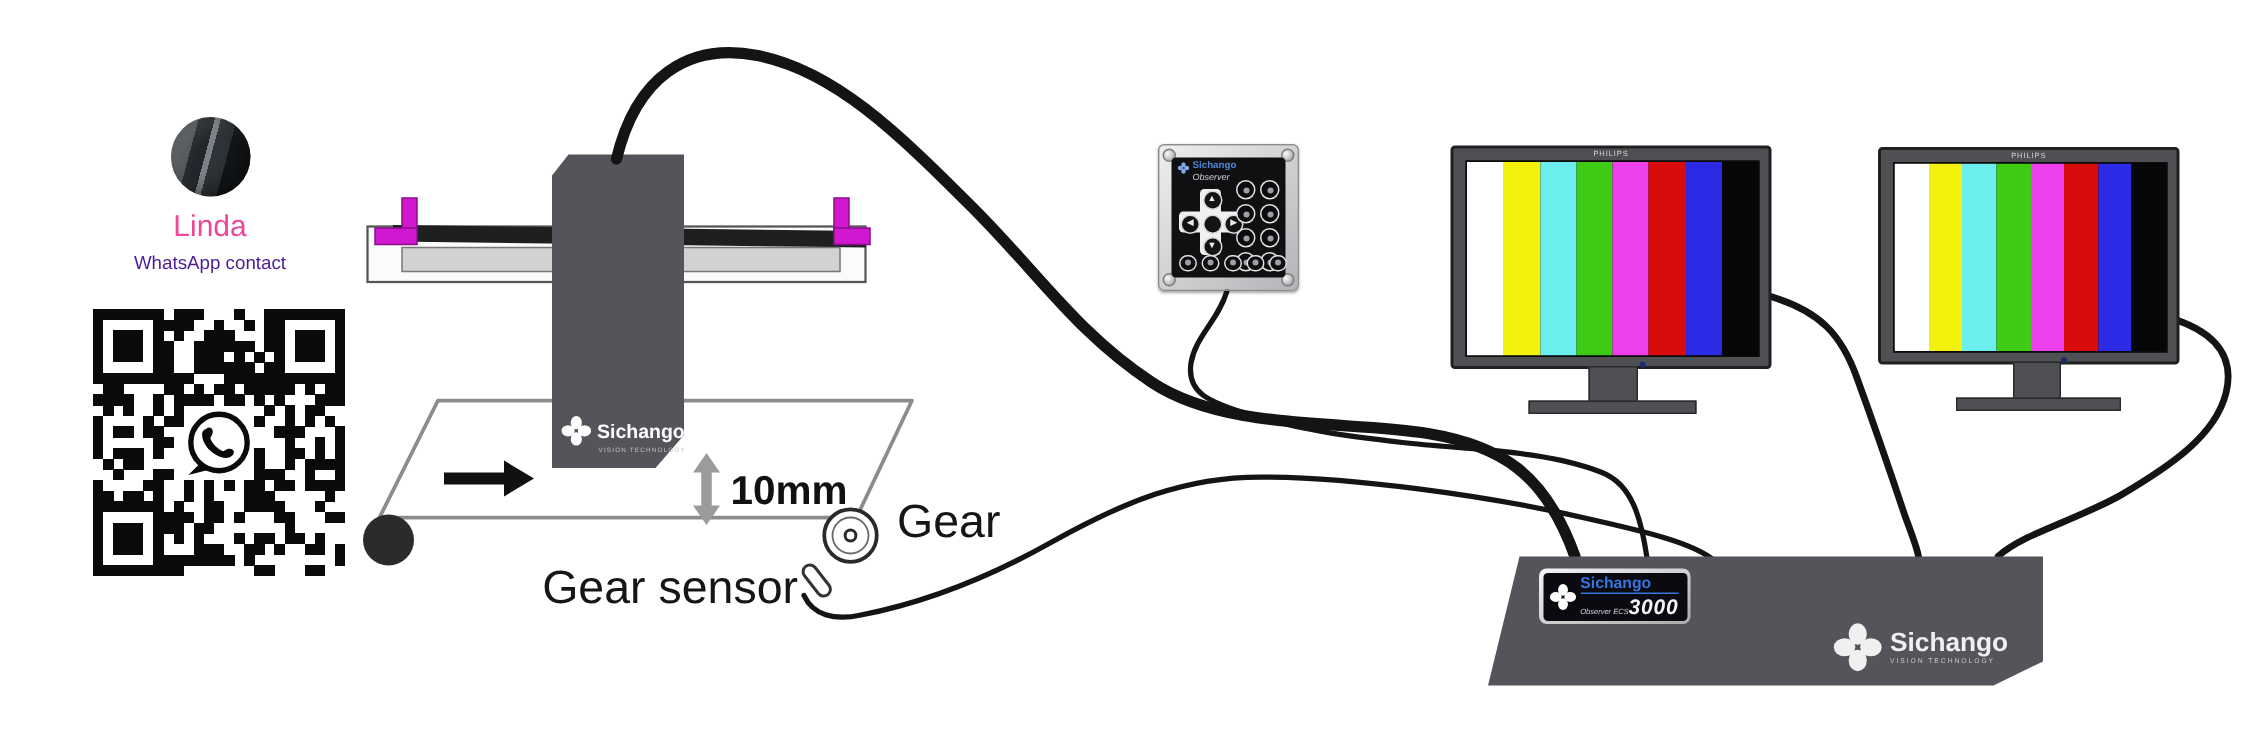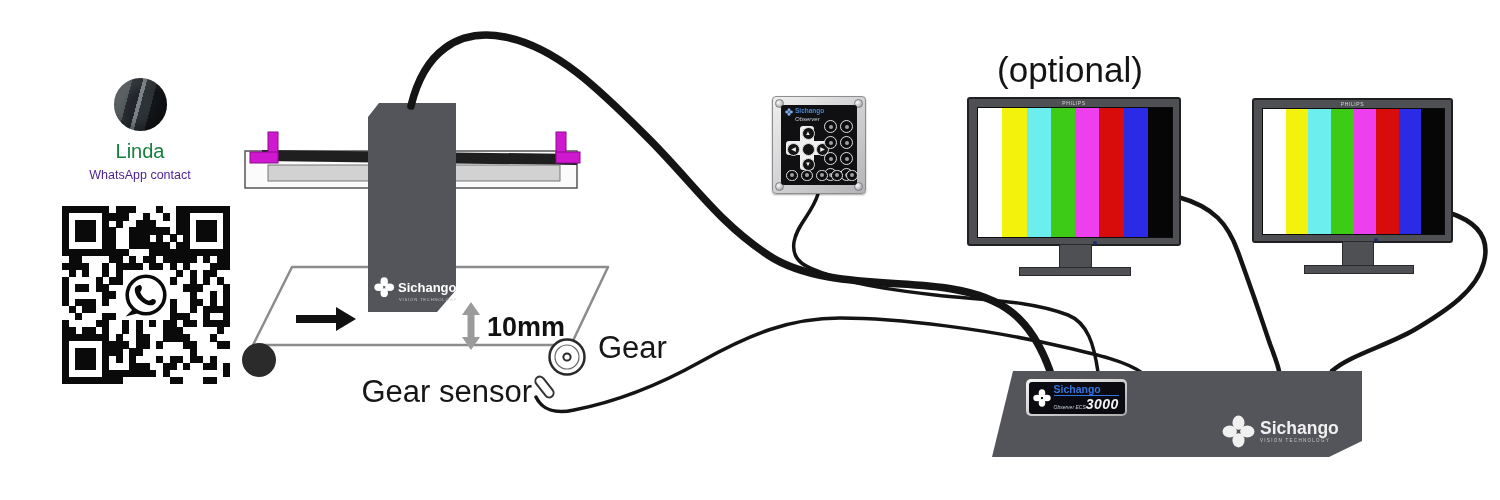--- a/index.html
+++ b/index.html
@@ -6,21 +6,21 @@
   #stage{position:relative;width:1500px;height:500px;background:#fff;overflow:hidden;
          font-family:"Liberation Sans",sans-serif;}
   #diagram-svg{position:absolute;left:0;top:0;z-index:1;}
   .abs{position:absolute;box-sizing:border-box;}
 
   
   .avatar{left:114px;top:78px;width:53px;height:53px;border-radius:50%;z-index:2;
     background:linear-gradient(105deg,#4d5356 0%,#4d5356 28%,#22262a 28%,#22262a 44%,
       #7b8287 44%,#7b8287 50%,#2e3337 50%,#2e3337 66%,#14171a 66%,#14171a 100%);
     box-shadow:inset -6px -4px 12px rgba(0,0,0,.45), inset 8px 6px 10px rgba(255,255,255,.10);}
-  .contact-name{left:85px;top:140px;width:110px;text-align:center;font-size:20px;color:#15803d;z-index:2;}
+  .contact-name{left:85px;top:140px;width:110px;text-align:center;font-size:20px;color:#ec4899;z-index:2;}
   .contact-sub{left:70px;top:168px;width:140px;text-align:center;font-size:12.5px;color:#4c1d95;
     filter:blur(.4px);z-index:2;}
   .qr-wrap{left:62px;top:206px;width:168px;height:178px;z-index:2;background:#fff;}
   .qr-wrap>svg.qr{display:block;width:168px;height:178px;}
   .qr-badge{position:absolute;left:50%;top:50%;transform:translate(-50%,-50%);}
 
   
   .optional-label{left:975px;top:50px;width:190px;text-align:center;font-size:35px;color:#141414;z-index:2;}
 
   
@@ -387,21 +387,20 @@
           <rect x="2" y="20" width="3" height="3" fill="#0a0a0a"></rect>
         </g>
     </svg>
     <svg class="qr-badge" width="48" height="48" viewBox="-12 -12 24 24">
       <circle r="9.4" fill="#fff" stroke="#0a0a0a" stroke-width="1.8"></circle>
       <path d="M-6.2,6.8 L-10.2,10.8 L-2.4,8.8 Z" fill="#0a0a0a"></path>
       <path d="M-4.2,-4.6 C-3,-5.6 -1.6,-4.4 -2.2,-2.8 L-2.9,-1.4 C-2.1,0.6 -0.6,2.1 1.4,2.9 L2.8,2.2 C4.4,1.6 5.6,3 4.6,4.2 C3.4,5.6 1,5.4 -1.2,4 C-3.6,2.5 -5.4,0.2 -5.6,-2.2 C-5.8,-3.6 -5.2,-4.2 -4.2,-4.6 Z" fill="#0a0a0a"></path>
     </svg>
   </div>
 
-  <div class="abs optional-label">(optional)</div>
 
   <div class="abs keypad">
     <div class="kp-screw" style="left:2px;top:2px"></div>
     <div class="kp-screw" style="right:2px;top:2px"></div>
     <div class="kp-screw" style="left:2px;bottom:2px"></div>
     <div class="kp-screw" style="right:2px;bottom:2px"></div>
     <div class="kp-face">
       <div class="kp-logo">
         <svg width="8" height="8" viewBox="0 0 24 24" fill="#7fa8e8">
             <use href="#flower"></use>

